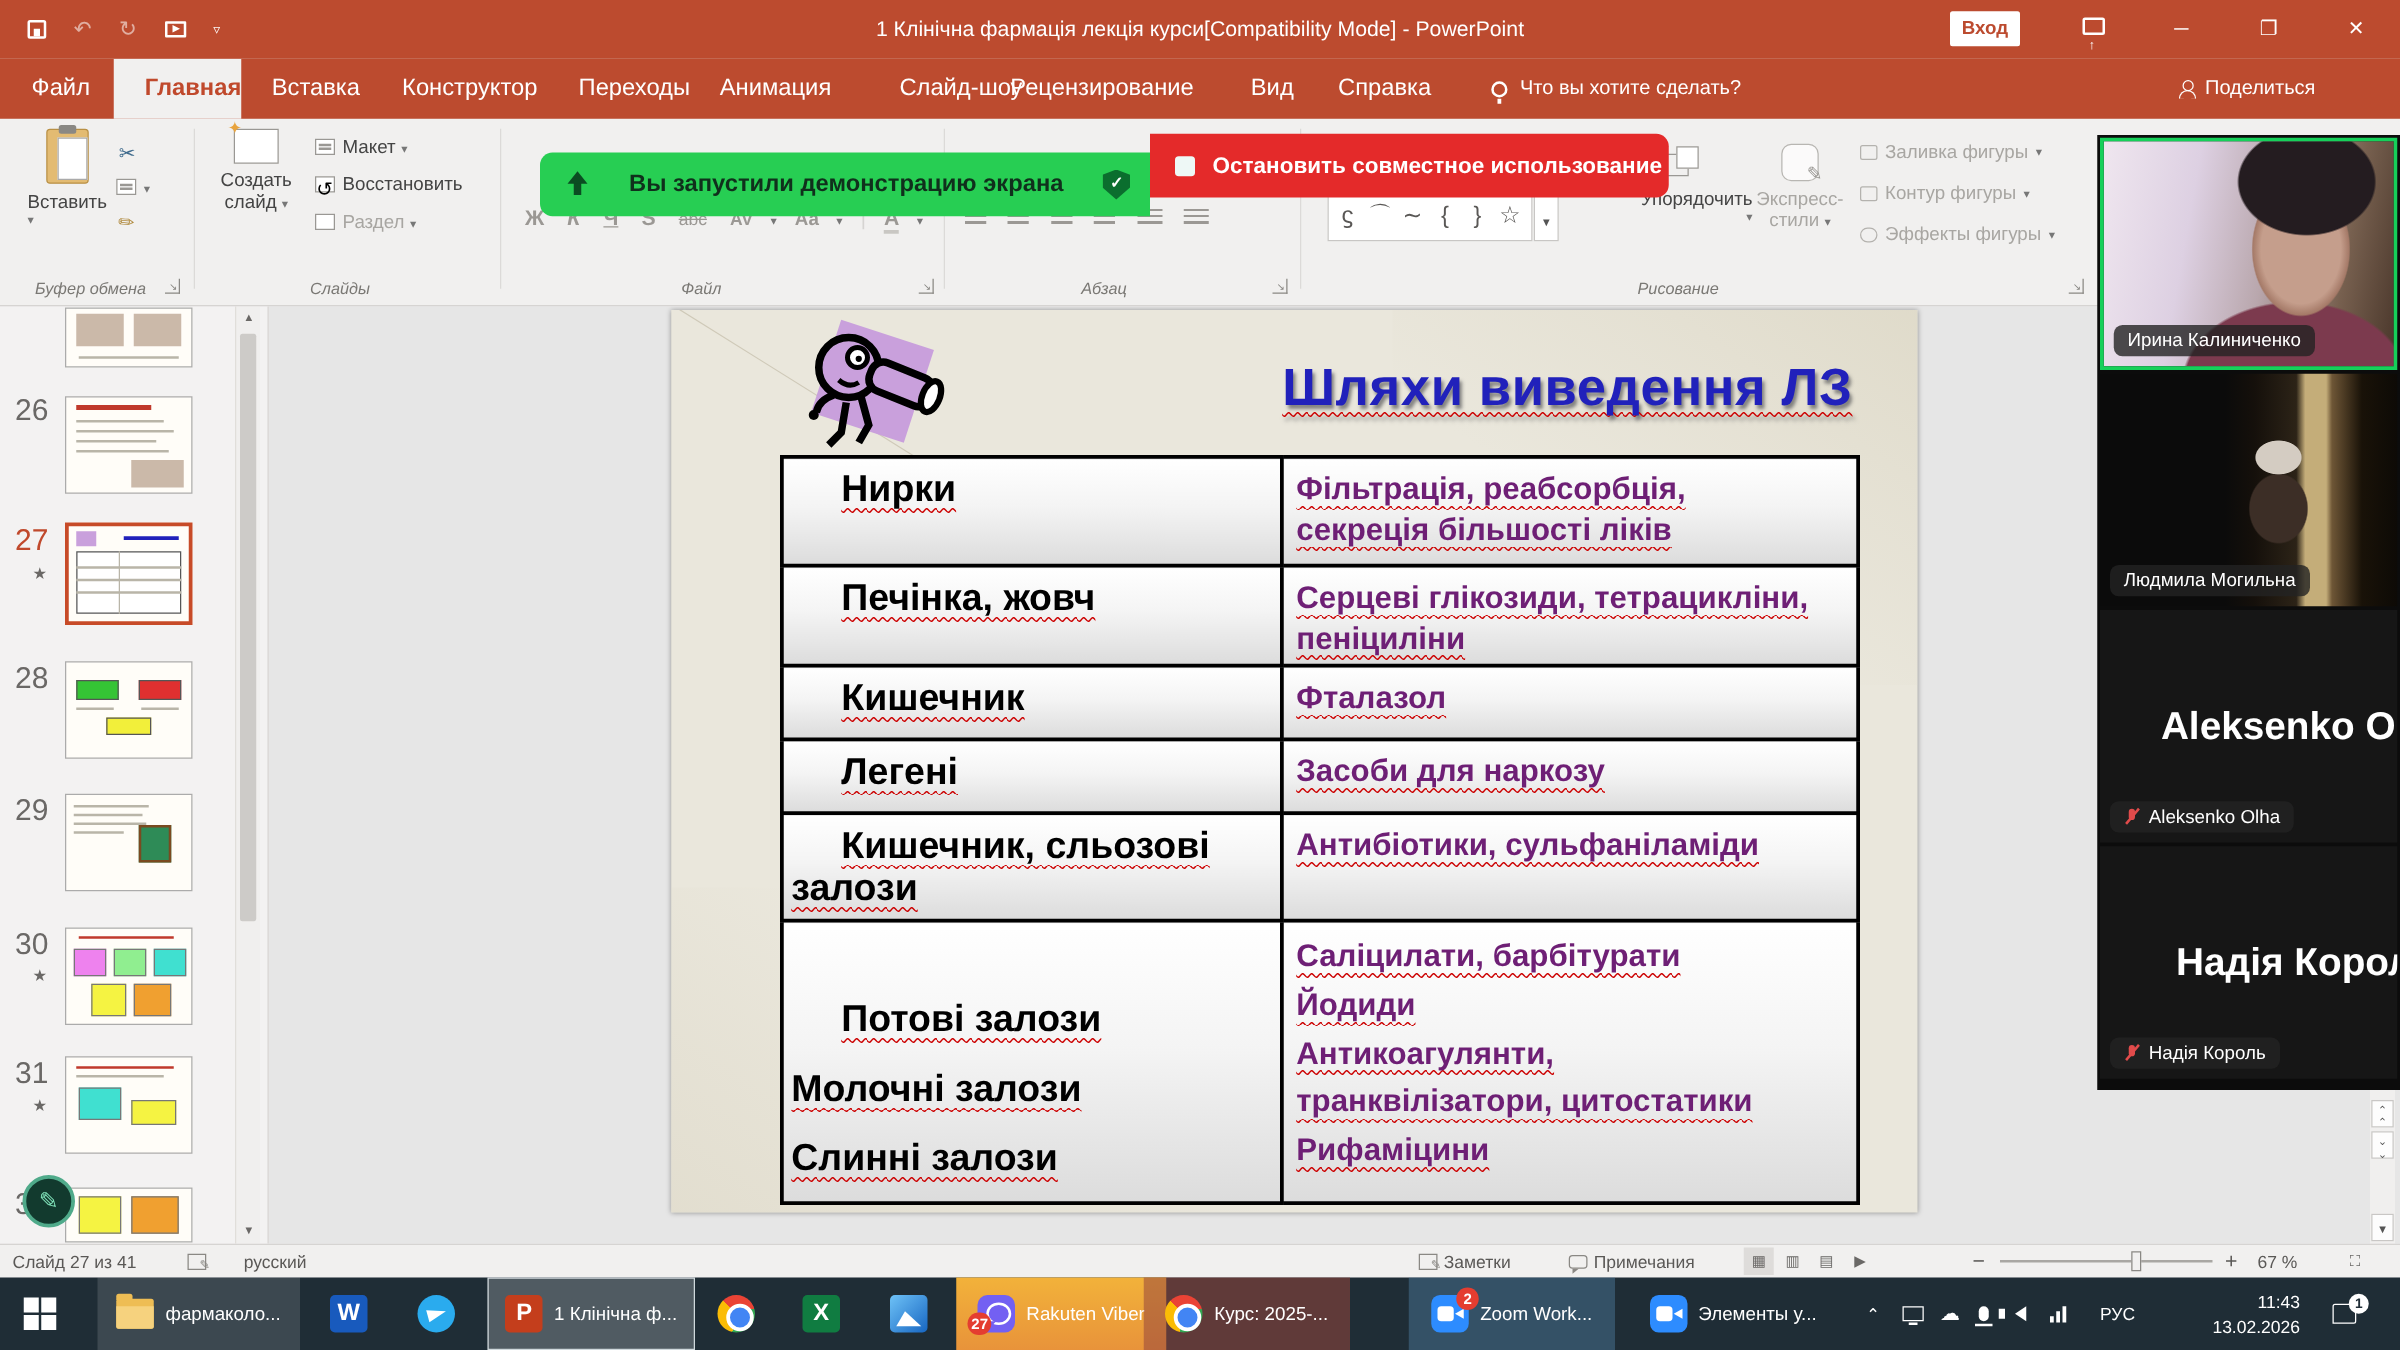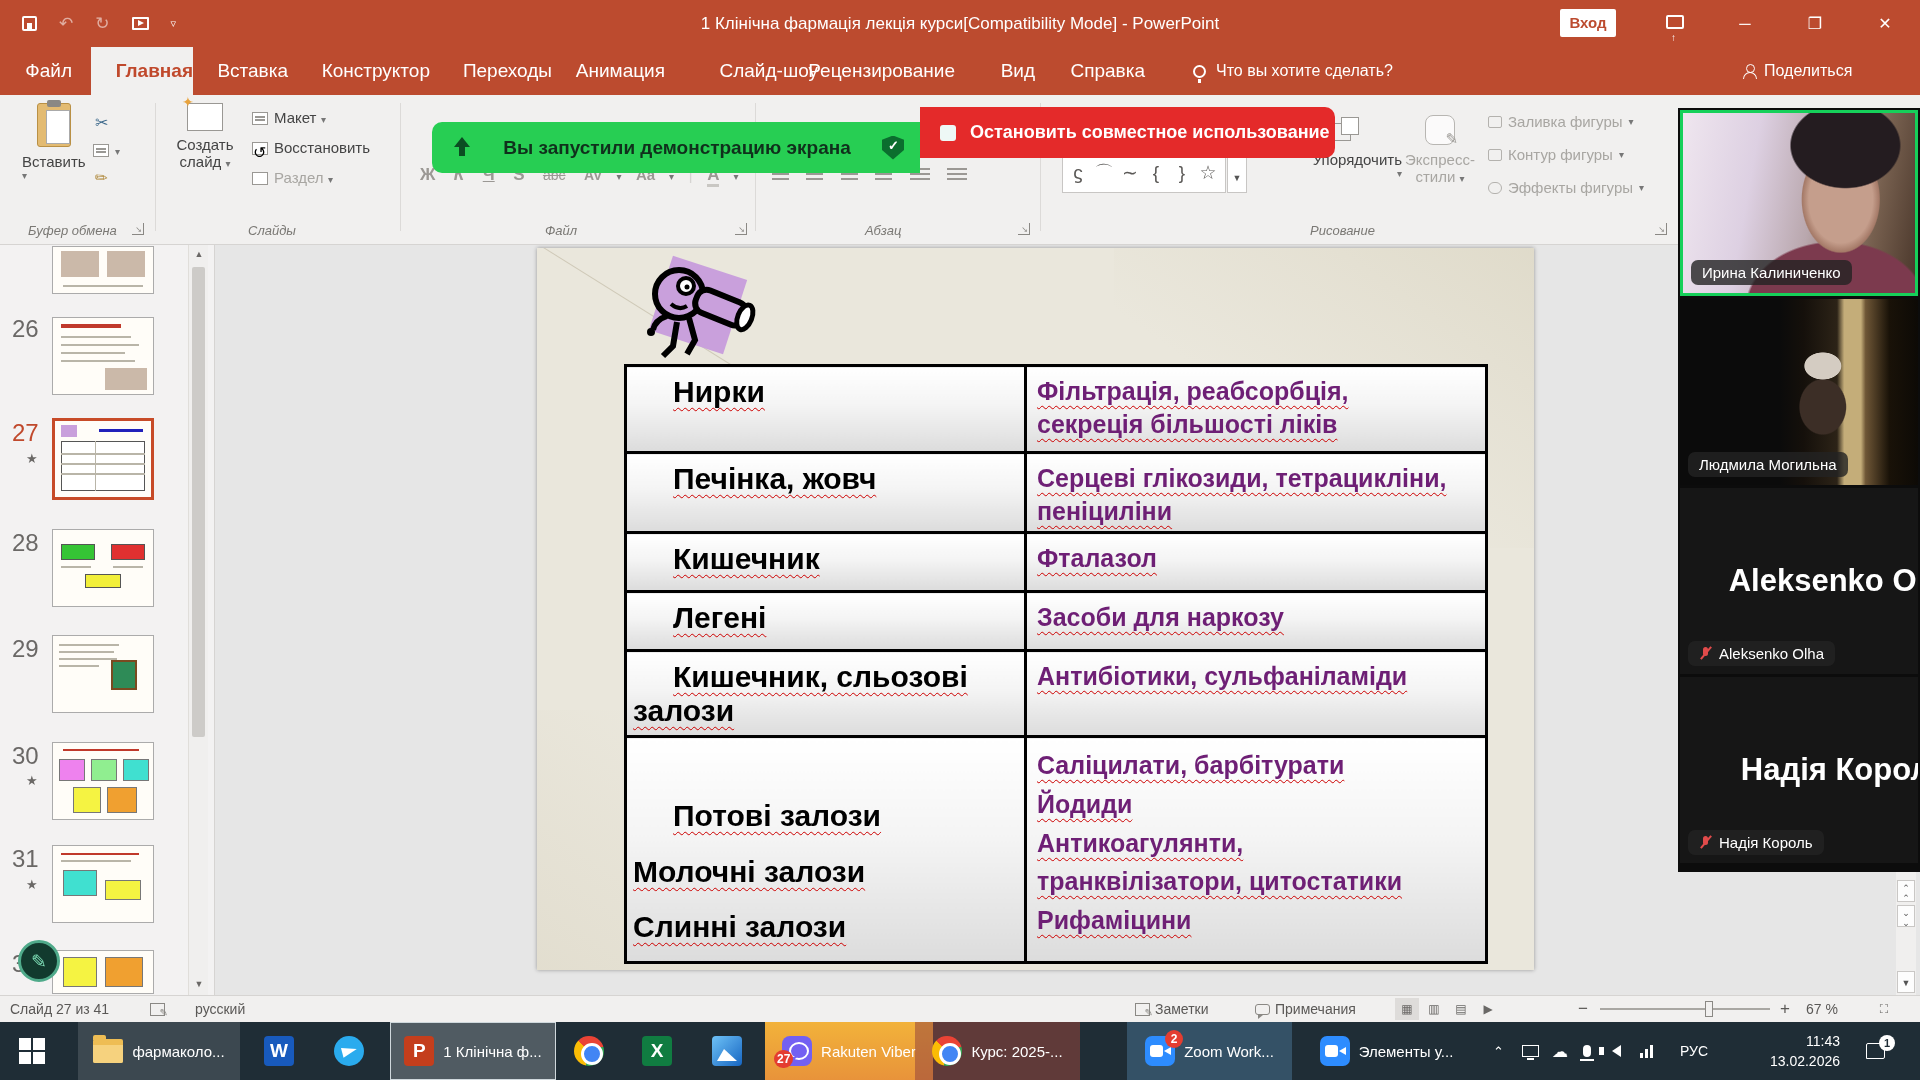--- a/index.html
+++ b/index.html
@@ -417,20 +417,21 @@
       <g transform="rotate(22 85 55)">
         <rect x="58" y="44" width="52" height="24" rx="10" fill="#c9a0dc" stroke="#000" stroke-width="6"></rect>
         <ellipse cx="110" cy="56" rx="7" ry="13" fill="#fff" stroke="#000" stroke-width="5"></ellipse>
       </g>
       <path d="M30 64 q-12 4 -14 14" stroke="#000" stroke-width="6" fill="none"></path>
       <path d="M52 66 l6 22 l-8 14" stroke="#000" stroke-width="6" fill="none"></path>
       <path d="M40 70 l-4 24 l-10 10" stroke="#000" stroke-width="6" fill="none"></path>
       <circle cx="14" cy="80" r="4" fill="#000"></circle>
     </svg>
 
+    <div id="slide-title" class="sq">Шляхи виведення ЛЗ</div>
 
     <table id="slide-table">
       <tbody>
           <tr style="height:87px">
         <td class="lcell"><span class="sq">Нирки</span></td>
         <td class="rcell"><span class="sq">Фільтрація, реабсорбція,
 секреція більшості ліків</span></td>
       </tr>
       <tr style="height:80px">
         <td class="lcell"><span class="sq">Печінка, жовч</span></td>

